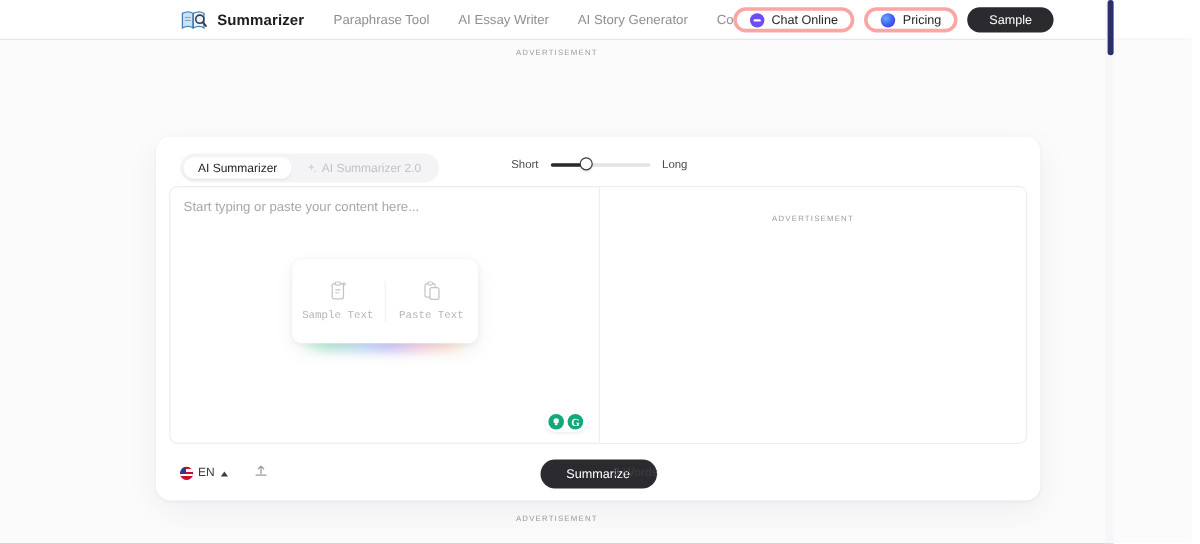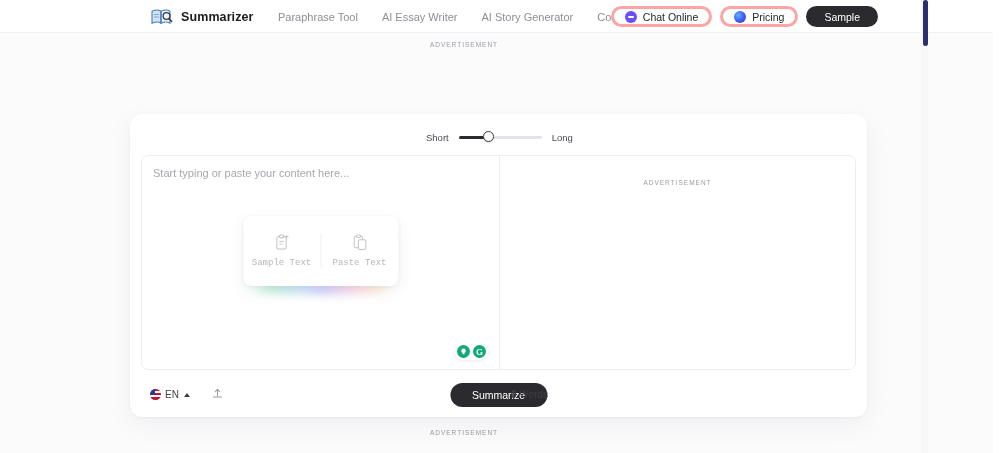--- a/index.html
+++ b/index.html
@@ -327,20 +327,34 @@
   </div>
 
   <div class="body-area"></div>
 
   <div class="ad-label" id="ad-top">ADVERTISEMENT</div>
   <div class="ad-label" id="ad-bottom">ADVERTISEMENT</div>
 
   <div class="card">
 
     <div class="card-head">
+      <div class="tabs">
+        <div class="tab active">
+          <span>AI Summarizer</span>
+        </div>
+        <div class="tab">
+          <span class="spark">
+            <svg width="9" height="9" viewBox="0 0 10 10">
+              <path d="M5 0.4l.85 2.4 2.4.85-2.4.85L5 6.9l-.85-2.4-2.4-.85 2.4-.85z" fill="#b9b9c2"></path>
+              <path d="M8.4 6.1l.42 1.1 1.1.42-1.1.42-.42 1.1-.42-1.1-1.1-.42 1.1-.42z" fill="#c8c8d0"></path>
+            </svg>
+          </span>
+          <span>AI Summarizer 2.0</span>
+        </div>
+      </div>
 
       <div class="length-control">
         <span class="len-label">Short</span>
         <div class="slider">
           <div class="slider-track"></div>
           <div class="slider-fill"></div>
           <div class="slider-knob"></div>
         </div>
         <span class="len-label">Long</span>
       </div>

